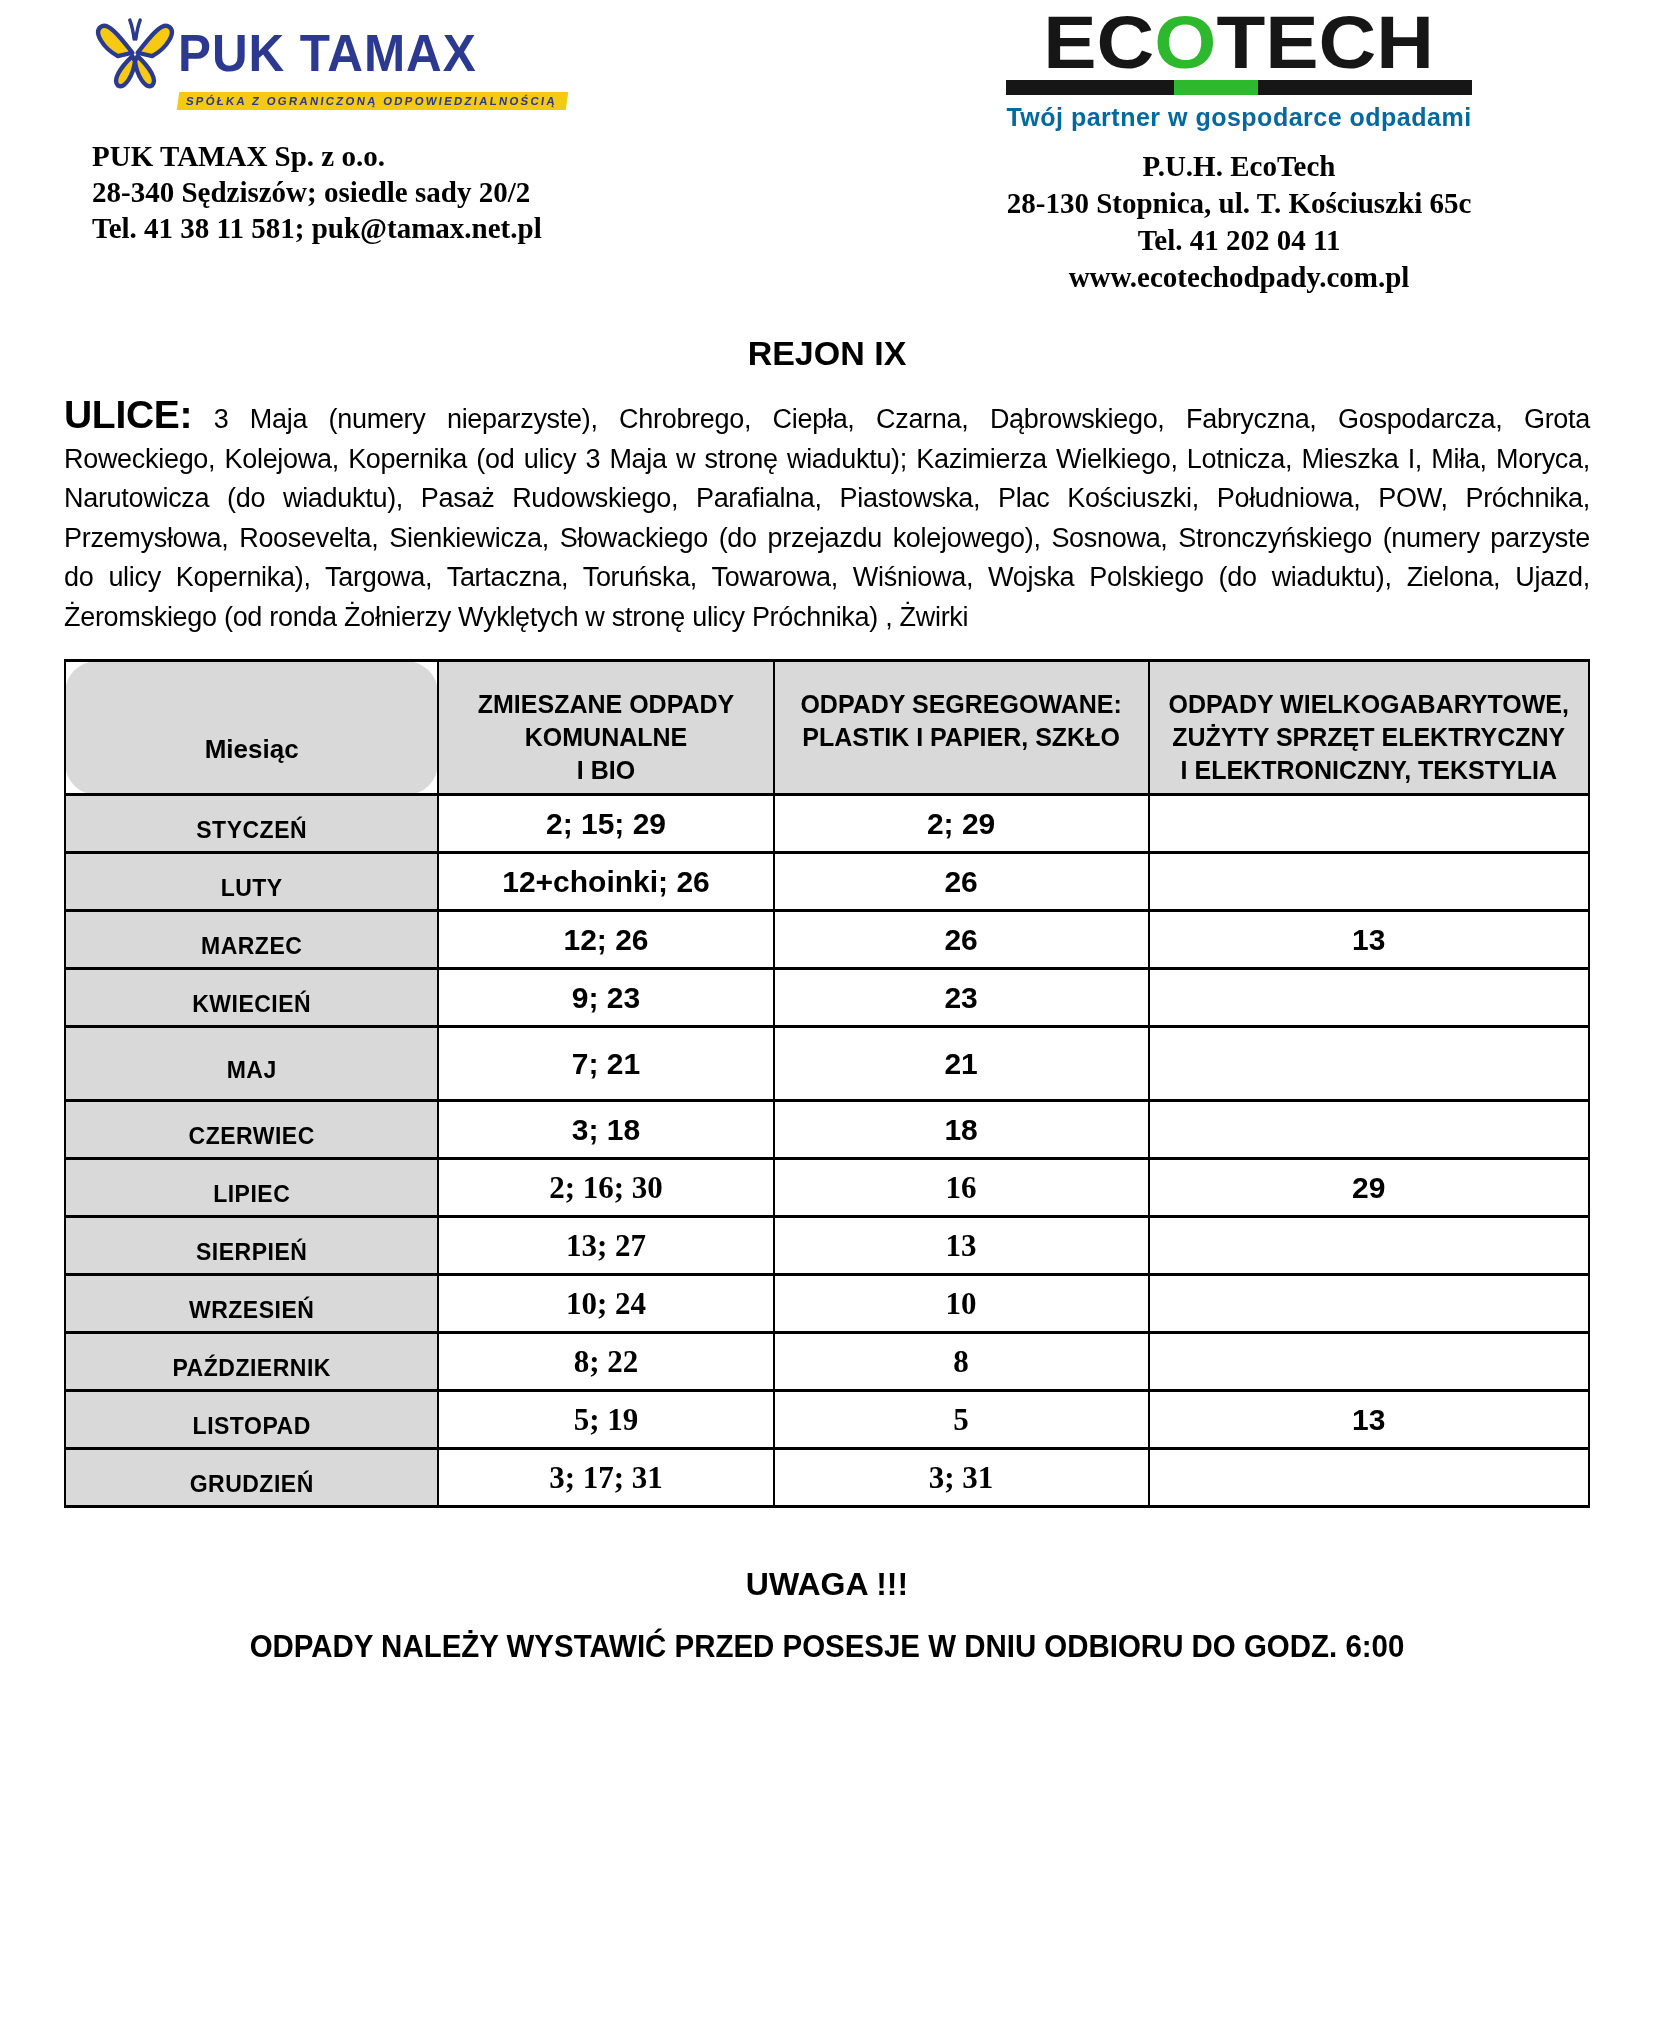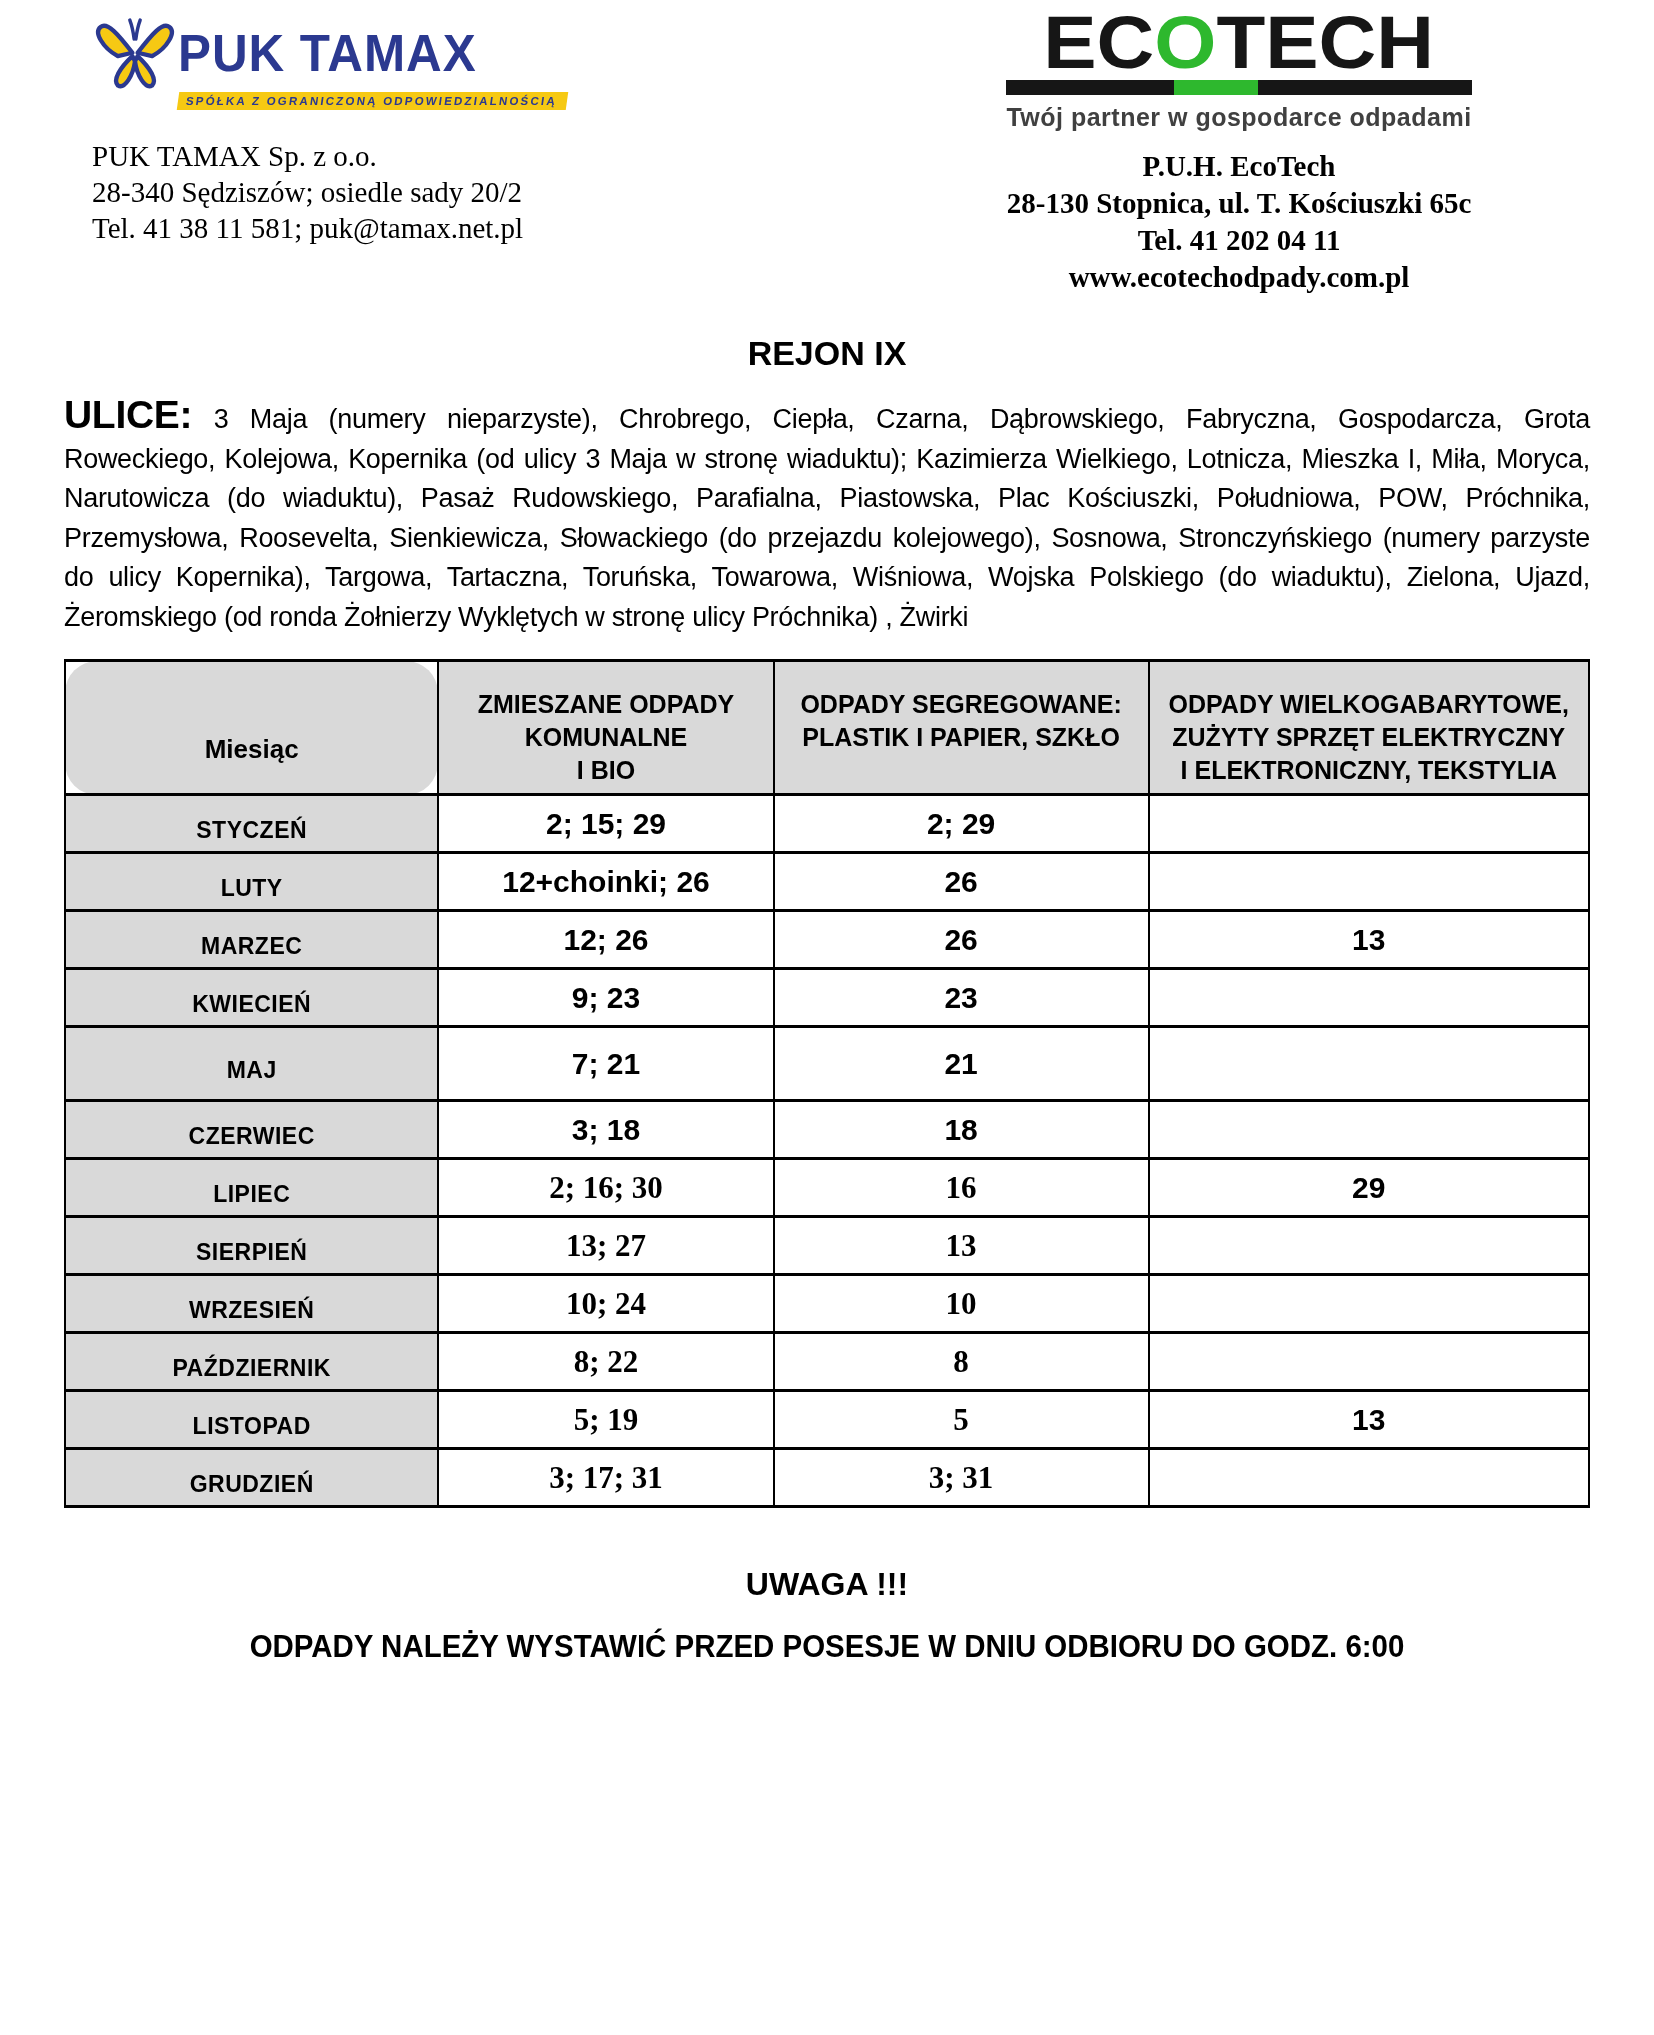--- a/index.html
+++ b/index.html
@@ -25,33 +25,33 @@
     color: #2b3990; transform: scaleX(0.95); transform-origin: left;
     font-family: "Liberation Sans", sans-serif; white-space: nowrap;
   }
   .puk-ribbon {
     margin-left: 86px; margin-top: -6px;
     background: #f6c913; color: #2b3990;
     font-size: 11.5px; font-weight: bold; letter-spacing: 2.2px;
     padding: 3px 10px 3px 8px; white-space: nowrap; width: fit-content;
     transform: skewX(-8deg);
   }
-  .puk-address { margin-top: 28px; font-family: "Liberation Serif", serif; font-weight: normal; font-size: 29px; line-height: 36px; }
+  .puk-address { margin-top: 28px; font-family: "Liberation Serif", serif; font-weight: bold; font-size: 29px; line-height: 36px; }
 
   .eco-logo { display: inline-block; text-align: center; }
   .eco-word {
     font-weight: bold; font-size: 74px; line-height: 70px; letter-spacing: 0px;
     color: #161616; white-space: nowrap; transform: scaleX(1.08); transform-origin: center;
   }
   .eco-word .eco-o { color: #2eb82e; }
   .eco-bar {
     height: 15px; margin-top: 2px;
     background: linear-gradient(to right, #161616 0 36%, #2eb82e 36% 54%, #161616 54% 100%);
   }
-  .eco-tagline { margin-top: 8px; font-size: 25px; font-weight: bold; color: #404040; letter-spacing: 0.5px; white-space: nowrap; }
+  .eco-tagline { margin-top: 8px; font-size: 25px; font-weight: bold; color: #0369a1; letter-spacing: 0.5px; white-space: nowrap; }
   .eco-address { margin-top: 16px; font-family: "Liberation Serif", serif; font-weight: bold; font-size: 29px; line-height: 37px; }
 
   
   .title-block { margin-top: 76px; text-align: center; }
   .title-line { font-weight: bold; font-size: 38px; line-height: 47px; transform: scaleX(0.92); transform-origin: center; }
   .region { margin-top: 38px; text-align: center; font-weight: bold; font-size: 34px; }
 
   
   .streets {
     margin-top: 22px; text-align: justify;

